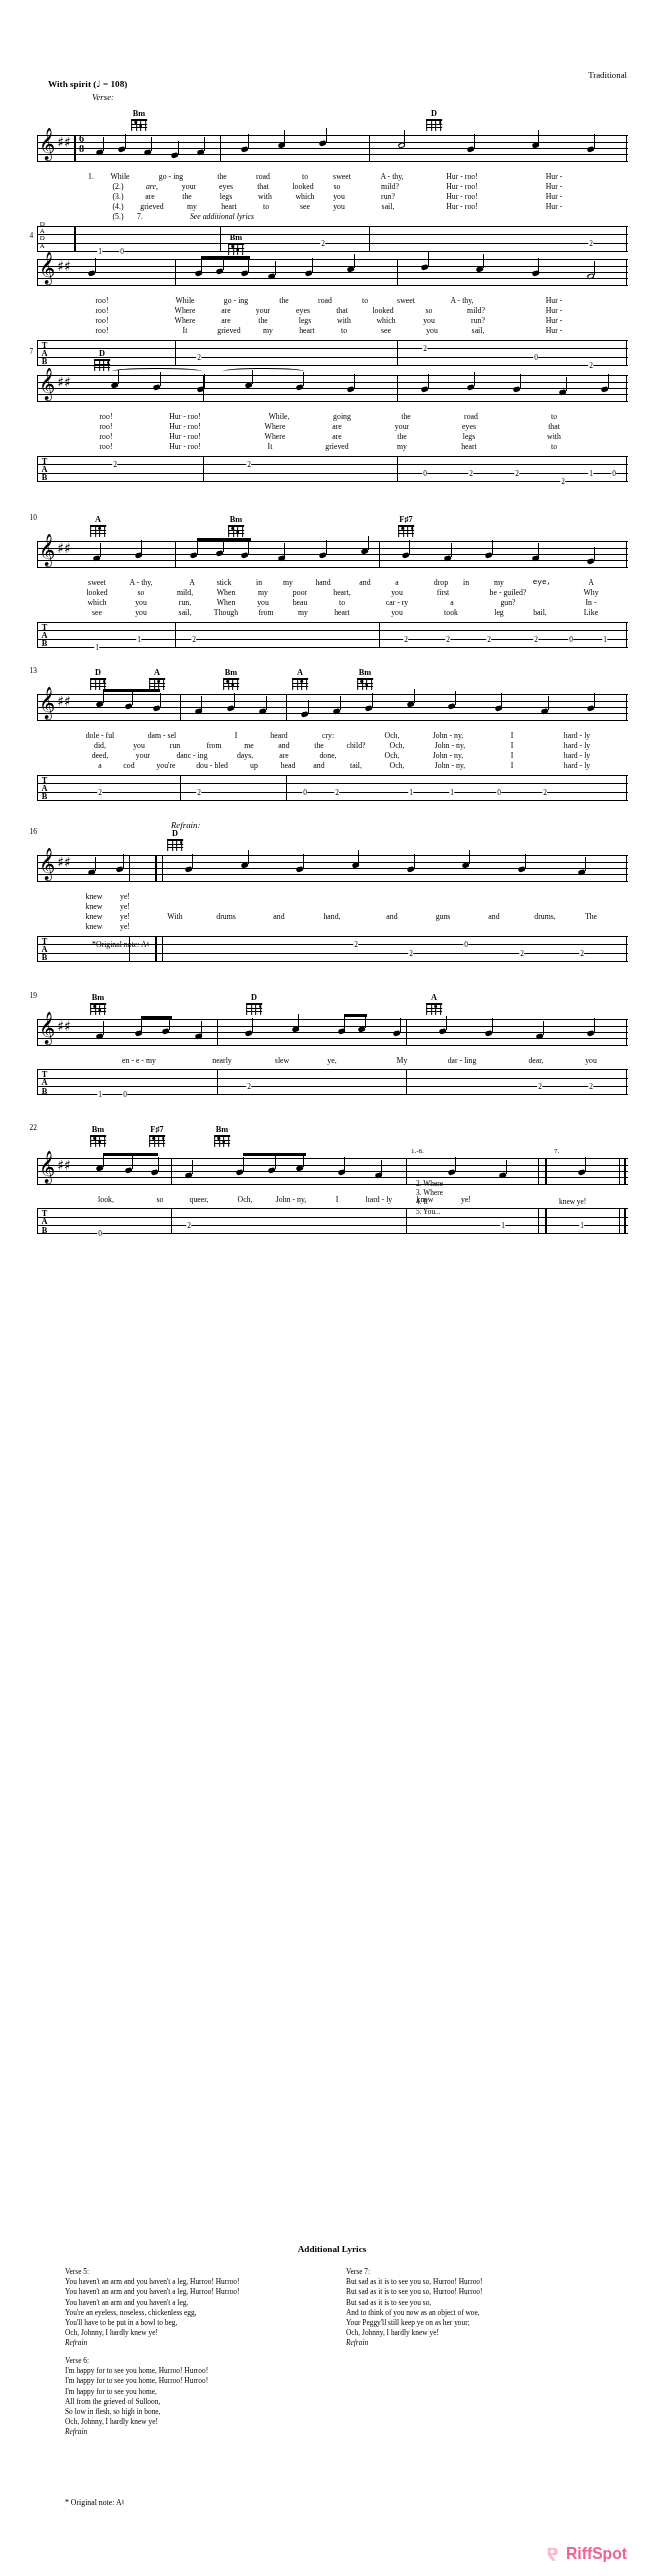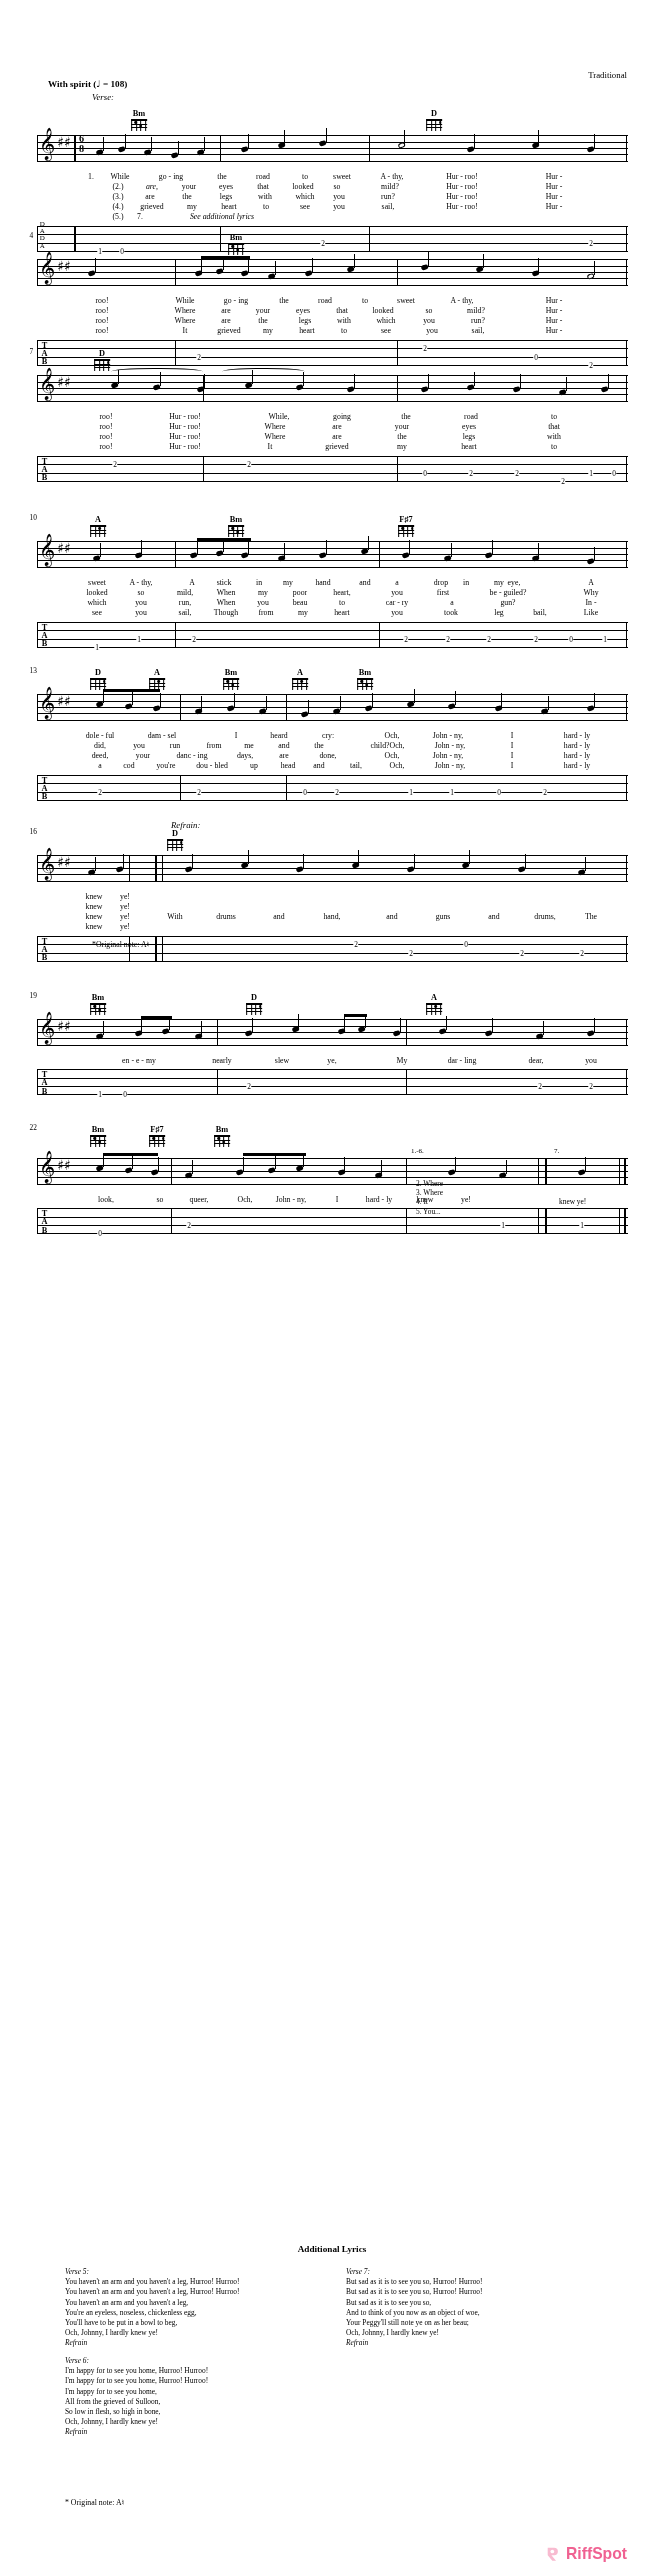--- a/index.html
+++ b/index.html
@@ -195,21 +195,21 @@
   .lyrcols {
     display: flex;
     gap: 28px;
     font-size: 7.4px;
     font-family: "Liberation Serif", serif;
     line-height: 10.2px;
     padding: 0 65px;
     box-sizing: border-box;
   }
   .lyrcols .col { width: 50%; }
-  .lyr-head { font-style: italic; }
+  .lyr-head { }
   .lyr-ref { font-style: italic; }
   .logo {
     position: absolute;
     right: 37px;
     bottom: 13px;
     display: flex;
     align-items: center;
     gap: 3.7px;
   }
   .logo-text {
@@ -722,21 +722,21 @@
         <span class="w" style="left:155px;">A</span>
         <span class="w" style="left:187px;">stick</span>
         <span class="w" style="left:222px;">in</span>
         <span class="w" style="left:251px;">my</span>
         <span class="w" style="left:286px;">hand</span>
         <span class="w" style="left:328px;">and</span>
         <span class="w" style="left:360px;">a</span>
         <span class="w" style="left:404px;">drop</span>
         <span class="w" style="left:429px;">in</span>
         <span class="w" style="left:462px;">my</span>
-        <span class="w" style="left:477px;">eye,</span>
+        <span class="w" style="left:505px;font-family:Liberation Mono, monospace;">eye,</span>
         <span class="w" style="left:554px;">A</span>
       </div>
       <div class="lyricline">
         <span class="w" style="left:60px;">looked</span>
         <span class="w" style="left:104px;">so</span>
         <span class="w" style="left:148px;">mild,</span>
         <span class="w" style="left:189px;">When</span>
         <span class="w" style="left:226px;">my</span>
         <span class="w" style="left:263px;">poor</span>
         <span class="w" style="left:305px;">heart,</span>
@@ -922,21 +922,21 @@
         <span class="w" style="left:540px;">hard - ly</span>
       </div>
       <div class="lyricline">
         <span class="w" style="left:63px;">did,</span>
         <span class="w" style="left:102px;">you</span>
         <span class="w" style="left:138px;">run</span>
         <span class="w" style="left:177px;">from</span>
         <span class="w" style="left:212px;">me</span>
         <span class="w" style="left:247px;">and</span>
         <span class="w" style="left:282px;">the</span>
-        <span class="w" style="left:319px;margin-left:24px;">child?</span>
+        <span class="w" style="left:319px;">child?</span>
         <span class="w" style="left:360px;">Och,</span>
         <span class="w" style="left:413px;">John - ny,</span>
         <span class="w" style="left:475px;">I</span>
         <span class="w" style="left:540px;">hard - ly</span>
       </div>
       <div class="lyricline">
         <span class="w" style="left:63px;">deed,</span>
         <span class="w" style="left:106px;">your</span>
         <span class="w" style="left:155px;">danc - ing</span>
         <span class="w" style="left:208px;">days,</span>
@@ -1354,21 +1354,21 @@
         <div>So low in flesh, so high in bone,</div>
         <div>Och, Johnny, I hardly knew ye!</div>
         <div class="lyr-ref">Refrain</div>
       </div>
       <div class="col">
         <div class="lyr-head">Verse 7:</div>
         <div>But sad as it is to see you so, Hurroo! Hurroo!</div>
         <div>But sad as it is to see you so, Hurroo! Hurroo!</div>
         <div>But sad as it is to see you so,</div>
         <div>And to think of you now as an object of woe,</div>
-        <div>Your Peggy'll still note ye on as her beau;</div>
+        <div>Your Peggy'll still keep ye on as her your;</div>
         <div>Och, Johnny, I hardly knew ye!</div>
         <div class="lyr-ref">Refrain</div>
       </div>
     </div>
   </div>
 
   <div class="footnote" style="left:65px; top:2498px;">* Original note: A♮</div>
 
   <div class="logo">
     <svg width="18.5" height="18.5" viewBox="0 0 20 20">

